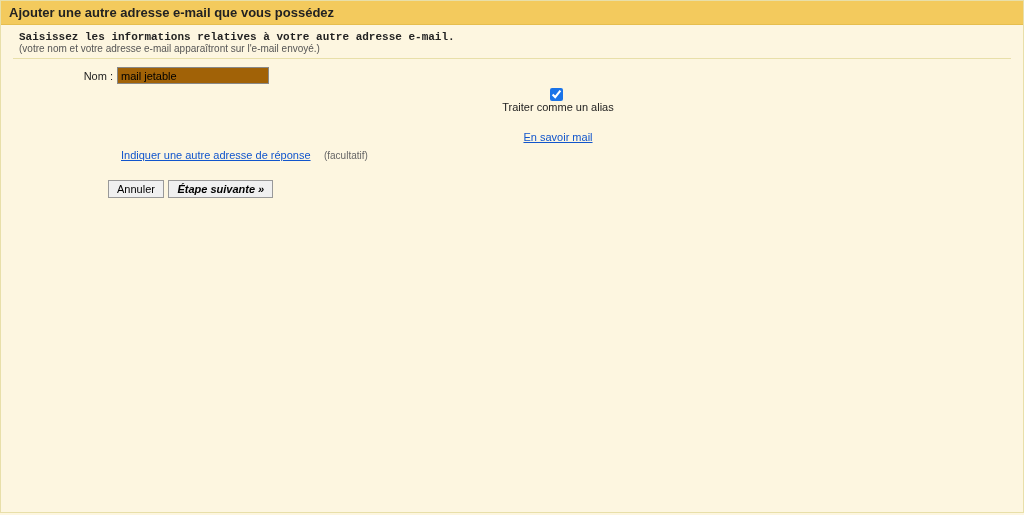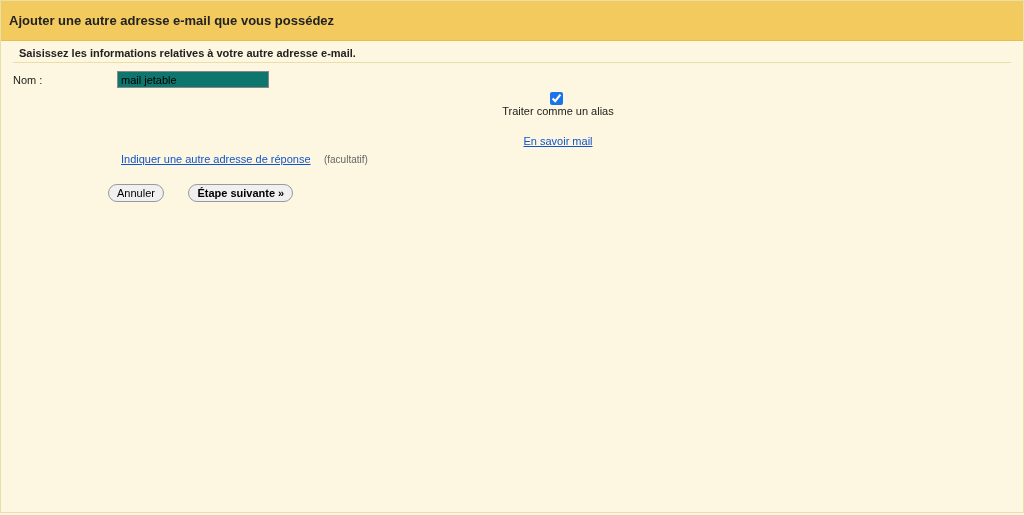--- a/index.html
+++ b/index.html
@@ -5,64 +5,66 @@
     * { box-sizing: border-box; margin: 0; padding: 0; }
     body {
       font-family: Arial, sans-serif;
       background: #fdf6e0;
       width: 1024px;
       height: 515px;
       overflow: hidden;
     }
     .header-bar {
       background: #f3ca5d;
-      padding: 12px 8px;
+      padding: 4px 8px;
       font-size: 13px;
       font-weight: bold;
       color: #222;
       border-bottom: 1px solid #e6be4e;
     }
     .content {
       padding: 6px 12px 0 12px;
     }
     .instruction {
       font-size: 11px;
       font-weight: bold;
       color: #222;
       margin-left: 6px;
+      font-family: Liberation Mono, monospace;
     }
     .sub-instruction {
       font-size: 10px;
       color: #555;
       margin-left: 6px;
       margin-bottom: 4px;
     }
     .divider {
       border: none;
       border-top: 1px solid #e8dfa9;
       margin: 3px 0 8px 0;
     }
     .form-row {
       display: flex;
       align-items: center;
       margin-bottom: 4px;
     }
     .form-label {
       width: 104px;
+      text-align: right;
       font-size: 11px;
       color: #222;
       padding-right: 4px;
     }
     .text-input {
       width: 152px;
       height: 17px;
       font-size: 11px;
       padding: 1px 3px;
       border: 1px solid #888;
-      background: #0f766e;
+      background: #a16207;
       font-family: Arial, sans-serif;
     }
     .checkbox-row {
       display: flex;
       align-items: center;
       margin-left: 92px;
       margin-top: 2px;
       margin-bottom: 2px;
       flex-direction: column;
     }
@@ -91,39 +93,41 @@
     .button-row {
       margin-left: 95px;
     }
     .btn {
       font-size: 11px;
       padding: 2px 8px;
       background: #f0f0f0;
       border: 1px solid #999;
       cursor: pointer;
       font-family: Arial, sans-serif;
-      border-radius: 9px;
+      border-radius: 0;
     }
     .btn-primary {
       font-weight: bold;
-      margin-left: 20px;
+      margin-left: 0;
+      font-style: italic;
     }
     .outer-border {
       border: 1px solid #e8dfa9;
       height: 513px;
     }
   </style>
 </head>
 <body>
 
 <div class="outer-border">
   <div class="header-bar">Ajouter une autre adresse e-mail que vous possédez</div>
 
   <div class="content">
     <div class="instruction">Saisissez les informations relatives à votre autre adresse e-mail.</div>
+    <div class="sub-instruction">(votre nom et votre adresse e-mail apparaîtront sur l'e-mail envoyé.)</div>
     <hr class="divider">
 
     <div class="form-row">
       <div class="form-label">Nom :</div>
       <input type="text" class="text-input" value="mail jetable" style="">
     </div>
 
 
     <div class="checkbox-row">
       <input type="checkbox" checked="" style="">

